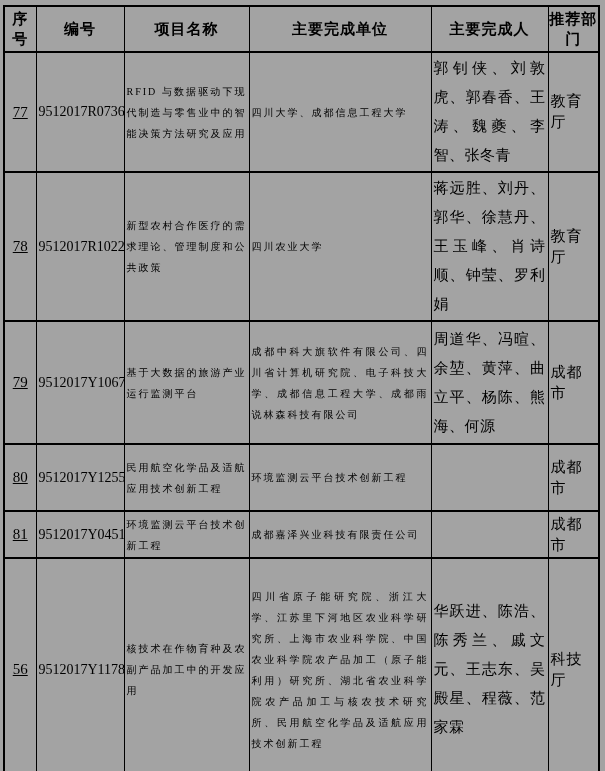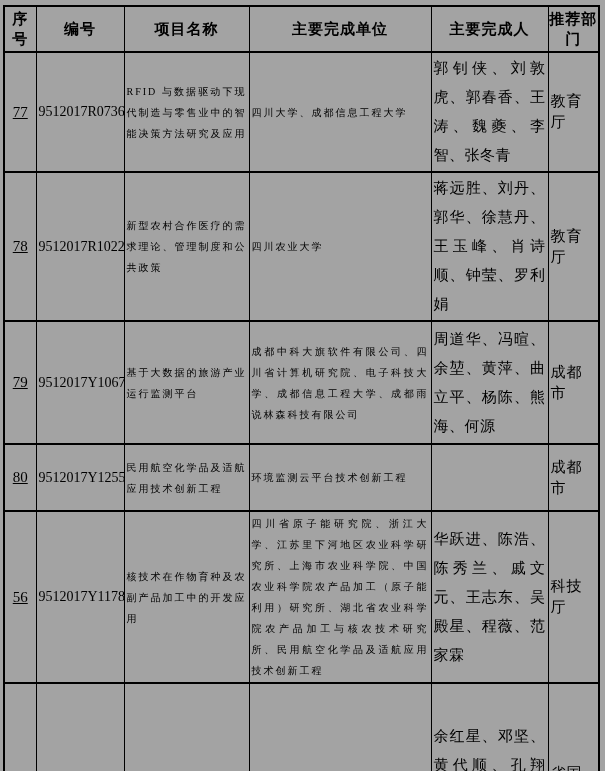--- a/index.html
+++ b/index.html
@@ -147,20 +147,28 @@
         </tr>
         <tr>
           <td class="c-no">80</td>
           <td class="c-code">9512017Y1255</td>
           <td class="c-project">民用航空化学品及适航应用技术创新工程</td>
           <td class="c-units">环境监测云平台技术创新工程</td>
           <td class="c-people"></td>
           <td class="c-dept">成都市</td>
         </tr>
         <tr>
+          <td class="c-no">81</td>
+          <td class="c-code">9512017Y0451</td>
+          <td class="c-project">环境监测云平台技术创新工程</td>
+          <td class="c-units">成都嘉泽兴业科技有限责任公司</td>
+          <td class="c-people"></td>
+          <td class="c-dept">成都市</td>
+        </tr>
+        <tr>
           <td class="c-no">56</td>
           <td class="c-code">9512017Y1178</td>
           <td class="c-project">核技术在作物育种及农副产品加工中的开发应用</td>
           <td class="c-units">四川省原子能研究院、浙江大学、江苏里下河地区农业科学研究所、上海市农业科学院、中国农业科学院农产品加工（原子能利用）研究所、湖北省农业科学院农产品加工与核农技术研究所、民用航空化学品及适航应用技术创新工程</td>
           <td class="c-people">华跃进、陈浩、陈秀兰、戚文元、王志东、吴殿星、程薇、范家霖</td>
           <td class="c-dept">科技厅</td>
         </tr>
         <tr>
           <td class="c-no">83</td>
           <td class="c-code">9512017Y0804</td>

